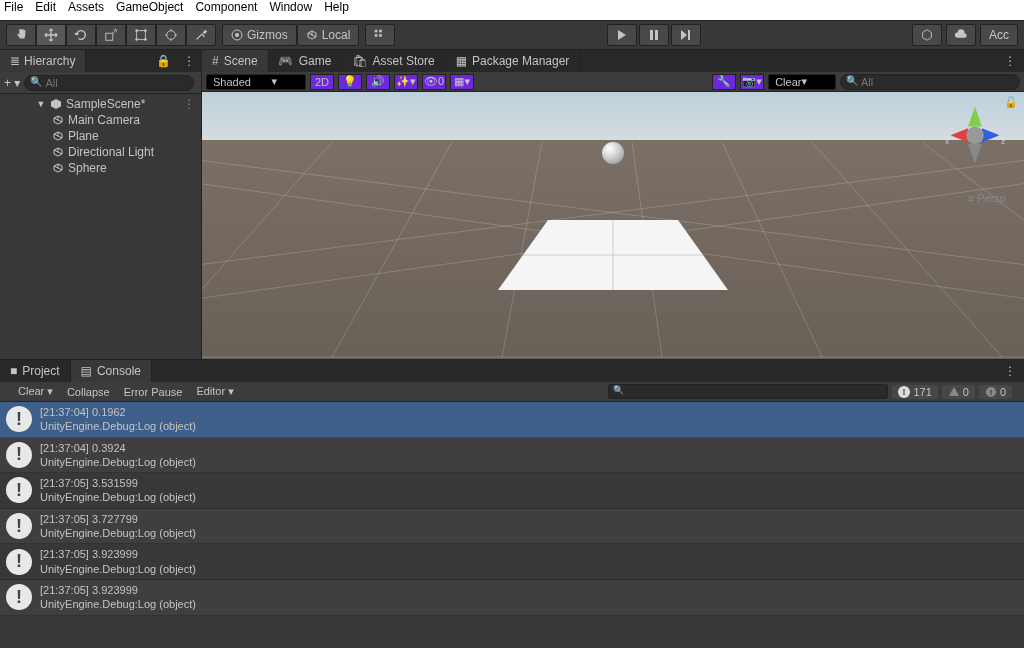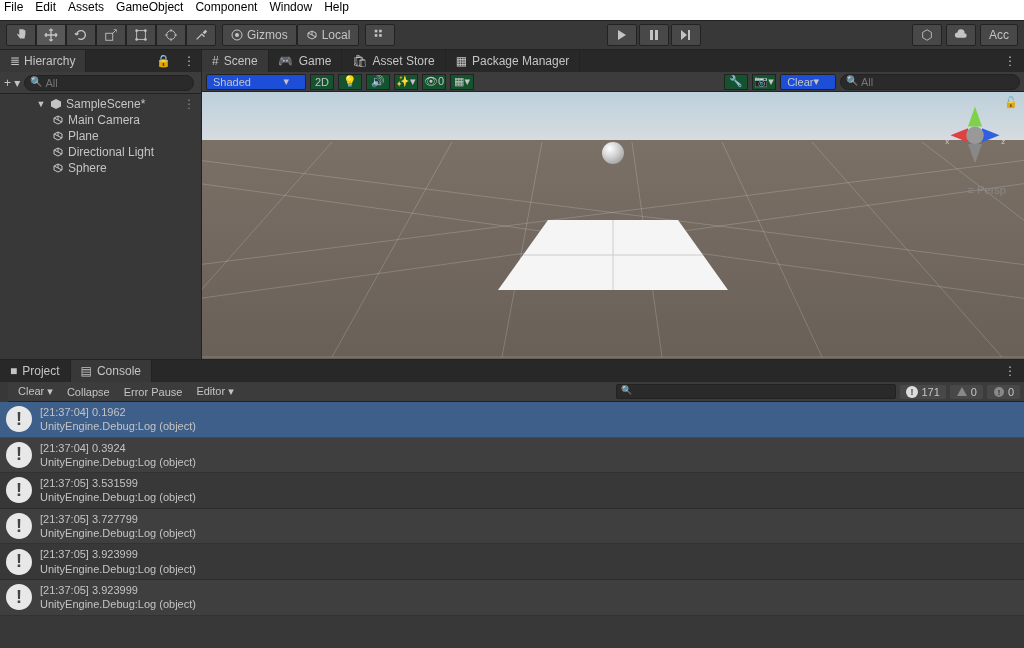--- a/index.html
+++ b/index.html
@@ -31,30 +31,30 @@
 .tree-row.indent1 { padding-left: 36px; }
 .tree-row.indent2 { padding-left: 52px; }
 .arrow { width: 10px; text-align: center; font-size: 9px; }
 .cube-icon { width: 12px; height: 12px; }
 
 .scene-area { flex: 1; display: flex; flex-direction: column; background: #383838; }
 .scene-tabs { background: #282828; height: 22px; display: flex; align-items: center; }
 .scene-tab { padding: 0 10px; height: 22px; display: flex; align-items: center; gap: 5px; cursor: pointer; border-right: 1px solid #222; }
 .scene-tab.active { background: #383838; }
 .scene-toolbar { height: 20px; background: #3c3c3c; display: flex; align-items: center; padding: 0 4px; gap: 4px; border-bottom: 1px solid #222; font-size: 11px; }
-.scene-dropdown { background: #1d4ed8; border: 1px solid #222; padding: 1px 16px 1px 6px; border-radius: 2px; height: 16px; display: flex; align-items: center; cursor: pointer; }
-.scene-small-btn { width: 24px; height: 16px; background: #14532d; border: 1px solid #222; display: flex; align-items: center; justify-content: center; cursor: pointer; }
+.scene-dropdown { background: #000000; border: 1px solid #222; padding: 1px 28px 1px 6px; border-radius: 2px; height: 16px; display: flex; align-items: center; cursor: pointer; }
+.scene-small-btn { width: 24px; height: 16px; background: #6d28d9; border: 1px solid #222; display: flex; align-items: center; justify-content: center; cursor: pointer; }
 .scene-viewport { flex: 1; position: relative; background: linear-gradient(to bottom, #bdd0db 0%, #d6dce0 18%, #7b7066 18%, #696058 100%); overflow: hidden; }
 .plane-shape { position: absolute; left: 50%; top: 50%; transform: translate(-50%, -6px); }
 .sphere-shape { position: absolute; width: 22px; height: 22px; border-radius: 50%; background: radial-gradient(circle at 35% 30%, #fff 0%, #d4d4d4 40%, #888 100%); left: 400px; top: 50px; }
 .gizmo { position: absolute; right: 14px; top: 10px; width: 70px; height: 70px; }
-.persp-label { position: absolute; right: 18px; top: 92px; font-size: 11px; color: #888; }
+.persp-label { position: absolute; right: 18px; top: 100px; font-size: 11px; color: #888; }
 
 .bottom-panel { height: 289px; background: #383838; border-top: 1px solid #222; display: flex; flex-direction: column; }
-.console-toolbar { height: 20px; background: #3c3c3c; display: flex; align-items: center; padding: 0 4px; gap: 2px; font-size: 11px; border-bottom: 1px solid #222; margin-left: 8px; }
+.console-toolbar { height: 20px; background: #3c3c3c; display: flex; align-items: center; padding: 0 12px; gap: 2px; font-size: 11px; border-bottom: 1px solid #222; }
 .console-btn { padding: 1px 6px; cursor: pointer; }
 .console-search { background: #2a2a2a; border: 1px solid #222; border-radius: 2px; height: 15px; padding: 0 4px 0 18px; width: 280px; color: #c4c4c4; font-size: 10px; }
 .count-badge { background: #484848; padding: 1px 6px; border-radius: 2px; display: flex; align-items: center; gap: 3px; margin-left: 2px; }
 .console-entries { flex: 1; overflow-y: auto; }
 .console-entry { display: flex; align-items: center; padding: 3px 6px; gap: 8px; border-bottom: 1px solid rgba(0,0,0,0.2); cursor: pointer; }
 .console-entry.selected { background: #3e5f8a; }
 .console-entry.odd { background: #3f3f3f; }
 .info-bubble { width: 26px; height: 26px; border-radius: 50%; background: #e8e8e8; color: #444; display: flex; align-items: center; justify-content: center; font-weight: bold; font-size: 18px; flex-shrink: 0; }
 .entry-text { font-size: 11px; line-height: 1.3; }
 

